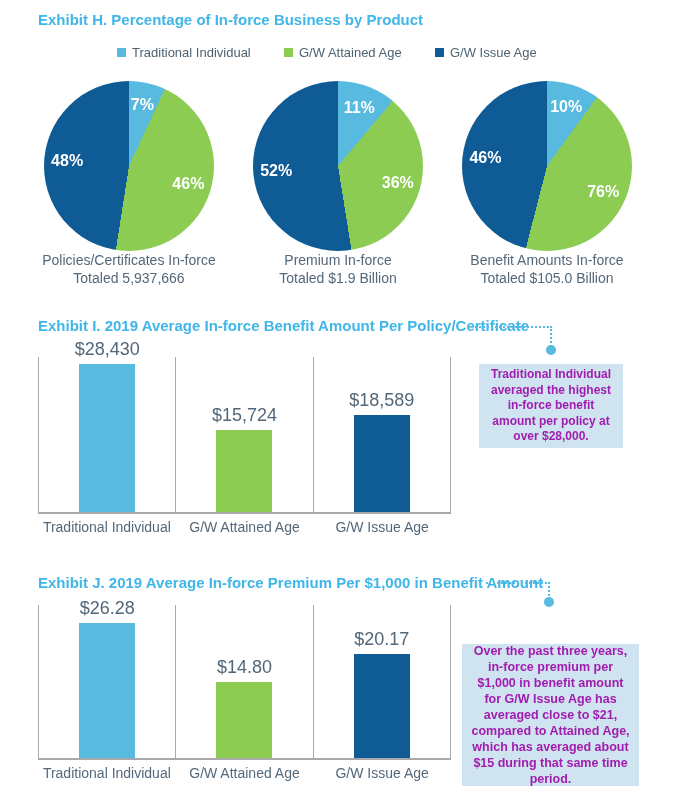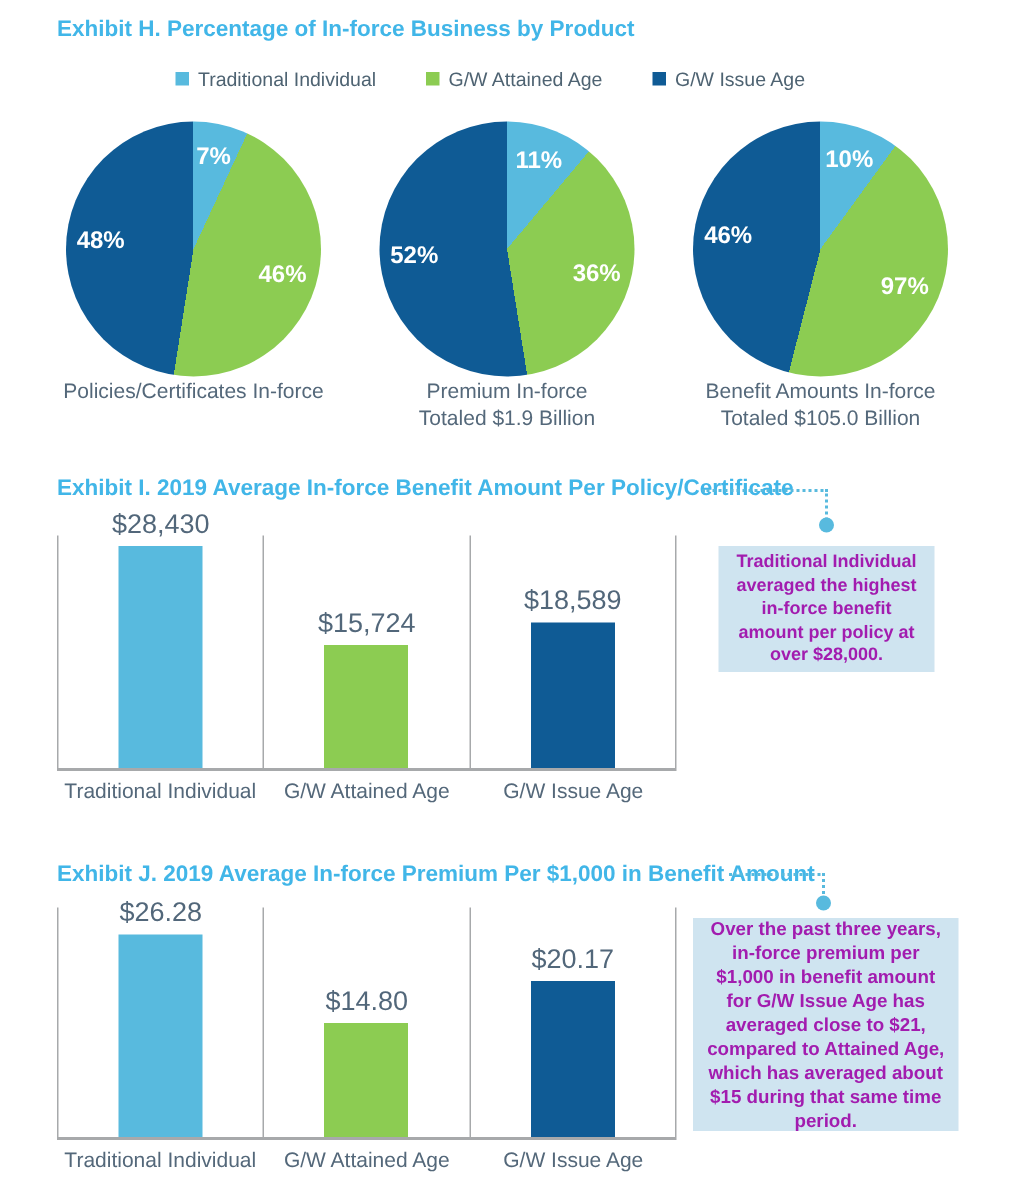--- a/index.html
+++ b/index.html
@@ -29,21 +29,21 @@
   .bc-cell { flex:1; position:relative; display:flex; flex-direction:column; justify-content:flex-end; align-items:center; border-left:1.5px solid #a7a9ab; overflow:visible; }
   .bc-cell:last-child { border-right:1.5px solid #a7a9ab; }
   .bc-value { font-size:18px; color:#52677a; margin-bottom:4px; white-space:nowrap; }
   .bar { width:56px; flex:0 0 auto; }
   .bc-cats { position:absolute; left:38px; width:413px; display:flex; }
   .bc-cat { flex:1; text-align:center; font-size:14px; color:#54687a; white-space:nowrap; }
 
   
   .callout { position:absolute; background:#cfe4f0; color:#a21caf; font-weight:700; text-align:center; display:flex; align-items:center; justify-content:center; }
   .callout-i { left:479px; top:364px; width:144px; height:84px; font-size:12px; line-height:15.5px; padding:3px 6px; }
-  .callout-j { left:462px; top:612px; width:177px; height:142px; font-size:12.5px; line-height:16px; padding:10px 8px; }
+  .callout-j { left:462px; top:644px; width:177px; height:142px; font-size:12.5px; line-height:16px; padding:10px 8px; }
 
   
   #title-h { left:38px; top:11px; }
   #pie-0 { left:44px;  top:81px; }
   #pie-1 { left:253px; top:81px; }
   #pie-2 { left:462px; top:81px; }
   #cap-0 { left:9px;   top:251px; }
   #cap-1 { left:218px; top:251px; }
   #cap-2 { left:427px; top:251px; }
 
@@ -86,26 +86,27 @@
       <span class="pie-label" style="left: 144.361px; top: 103.07px;">46%</span>
       <span class="pie-label" style="left: 23.1375px; top: 80.1797px;">48%</span>
     </div>
   <div class="pie" id="pie-1" style="background: conic-gradient(rgb(88, 186, 222) 0deg, rgb(88, 186, 222) 40deg, rgb(140, 204, 82) 40deg, rgb(140, 204, 82) 170.91deg, rgb(15, 91, 149) 170.91deg, rgb(15, 91, 149) 360deg);">
       <span class="pie-label" style="left: 106.222px; top: 26.6921px;">11%</span>
       <span class="pie-label" style="left: 144.806px; top: 101.535px;">36%</span>
       <span class="pie-label" style="left: 23.1452px; top: 89.9175px;">52%</span>
     </div>
   <div class="pie" id="pie-2" style="background: conic-gradient(rgb(88, 186, 222) 0deg, rgb(88, 186, 222) 36deg, rgb(140, 204, 82) 36deg, rgb(140, 204, 82) 194.4deg, rgb(15, 91, 149) 194.4deg, rgb(15, 91, 149) 360deg);">
       <span class="pie-label" style="left: 104.175px; top: 25.9869px;">10%</span>
-      <span class="pie-label" style="left: 141.145px; top: 111.42px;">97%</span>
+      <span class="pie-label" style="left: 141.145px; top: 111.42px;">76%</span>
       <span class="pie-label" style="left: 23.4393px; top: 77.2231px;">46%</span>
     </div>
 
   <div class="pie-caption" id="cap-0">
     <div>Policies/Certificates In-force</div>
+    <div>Totaled 5,937,666</div>
   </div>
   <div class="pie-caption" id="cap-1">
     <div>Premium In-force</div>
     <div>Totaled $1.9 Billion</div>
   </div>
   <div class="pie-caption" id="cap-2">
     <div>Benefit Amounts In-force</div>
     <div>Totaled $105.0 Billion</div>
   </div>
 

